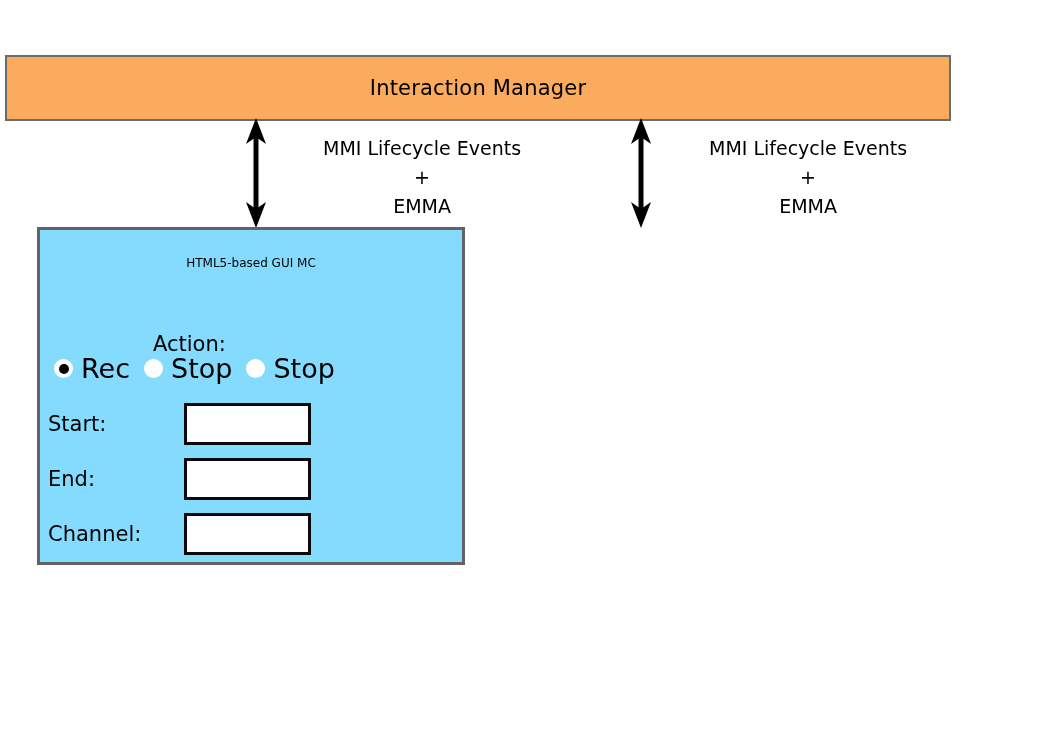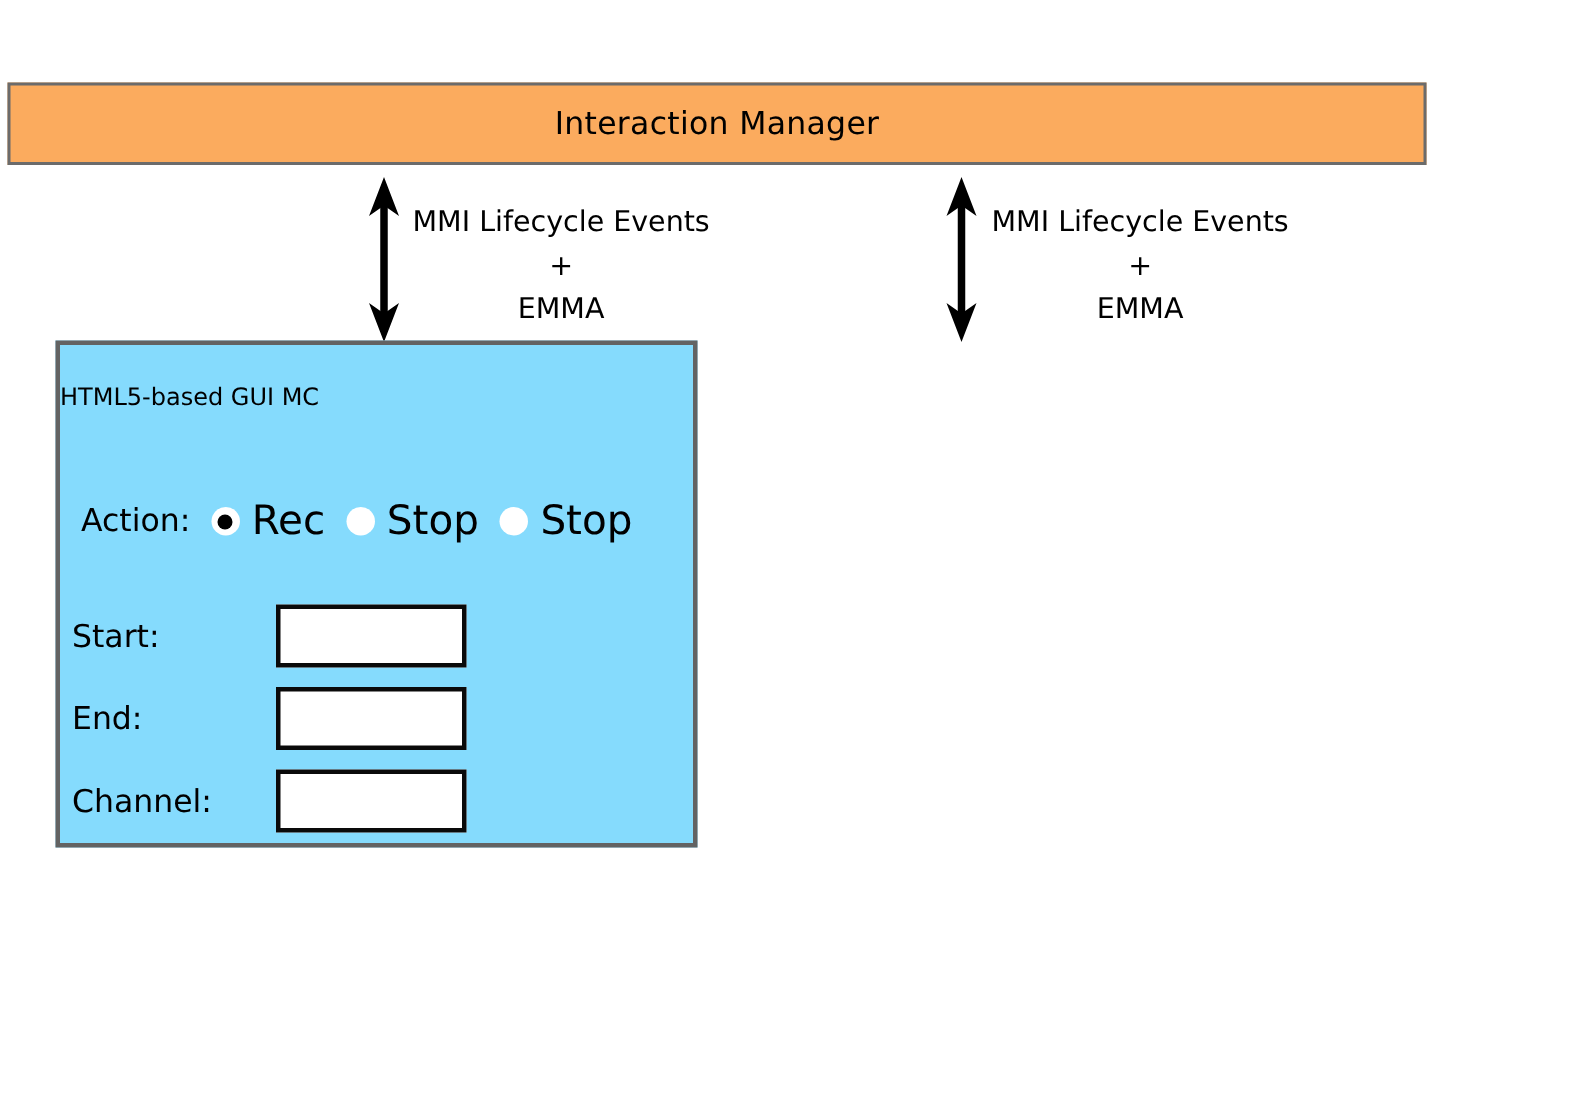--- a/index.html
+++ b/index.html
@@ -22,21 +22,21 @@
     width: 1053px;
     height: 745px;
   }
 
   
   .im-box {
     position: absolute;
     left: 5px;
     top: 55px;
     width: 946px;
-    height: 55px;
+    height: 66px;
     background: #fbab5e;
     border: 2px solid #6b6b6b;
     box-sizing: border-box;
     display: flex;
     align-items: center;
     justify-content: center;
   }
   .im-title {
     font-size: 21px;
     line-height: 1;
@@ -59,37 +59,39 @@
   }
   .tv-box {
     left: 494px;
     top: 227px;
     width: 447px;
     height: 179px;
   }
   .mc-title {
     position: absolute;
     width: 100%;
-    font-size: 16px;
+    text-align: center;
+    font-size: 12px;
     line-height: 1;
     color: #000;
   }
   .gui-title { top: 27px; }
   .tv-title  { top: 72px; }
 
   
   .action-row {
     position: absolute;
     left: 14px;
     top: 104px;
     display: flex;
     align-items: center;
     font-size: 21px;
     line-height: 1;
     white-space: nowrap;
+    flex-direction: column;
   }
   .action-label {
     margin-right: 14px;
   }
   .radio-group {
     display: flex;
     align-items: center;
   }
   .radio-opt {
     display: flex;
@@ -165,21 +167,21 @@
 
   
   .edge-label {
     position: absolute;
     text-align: center;
     font-size: 19px;
     line-height: 29px;
     color: #000;
     white-space: nowrap;
   }
-  .edge-label .l1, .edge-label .l2, .edge-label .l3 { display: block; }
+  .edge-label .l1, .edge-label .l2, .edge-label .l3 { display: block; margin-left: 48px; }
   .edge-left  { left: 275px; top: 134px; }
   .edge-right { left: 661px; top: 134px; }
 </style>
 </head>
 <body>
 
 <div class="canvas">
 
   <div class="im-box">
     <span class="im-title">Interaction Manager</span>

